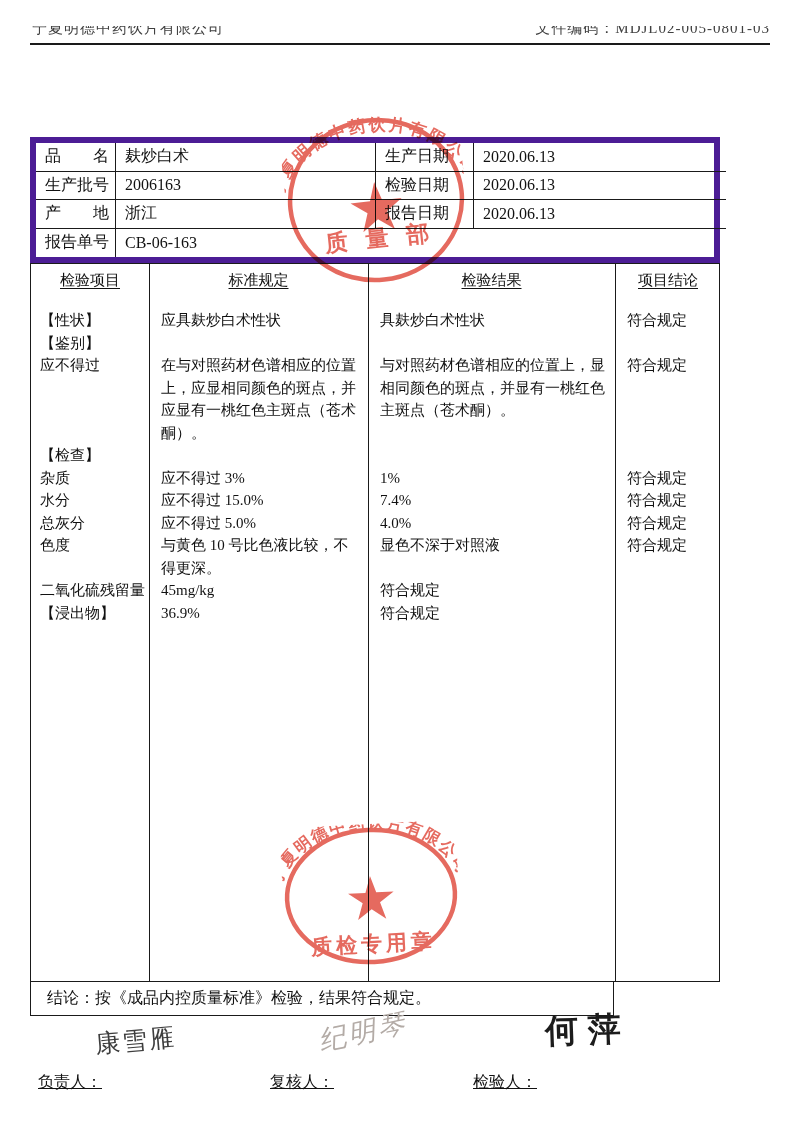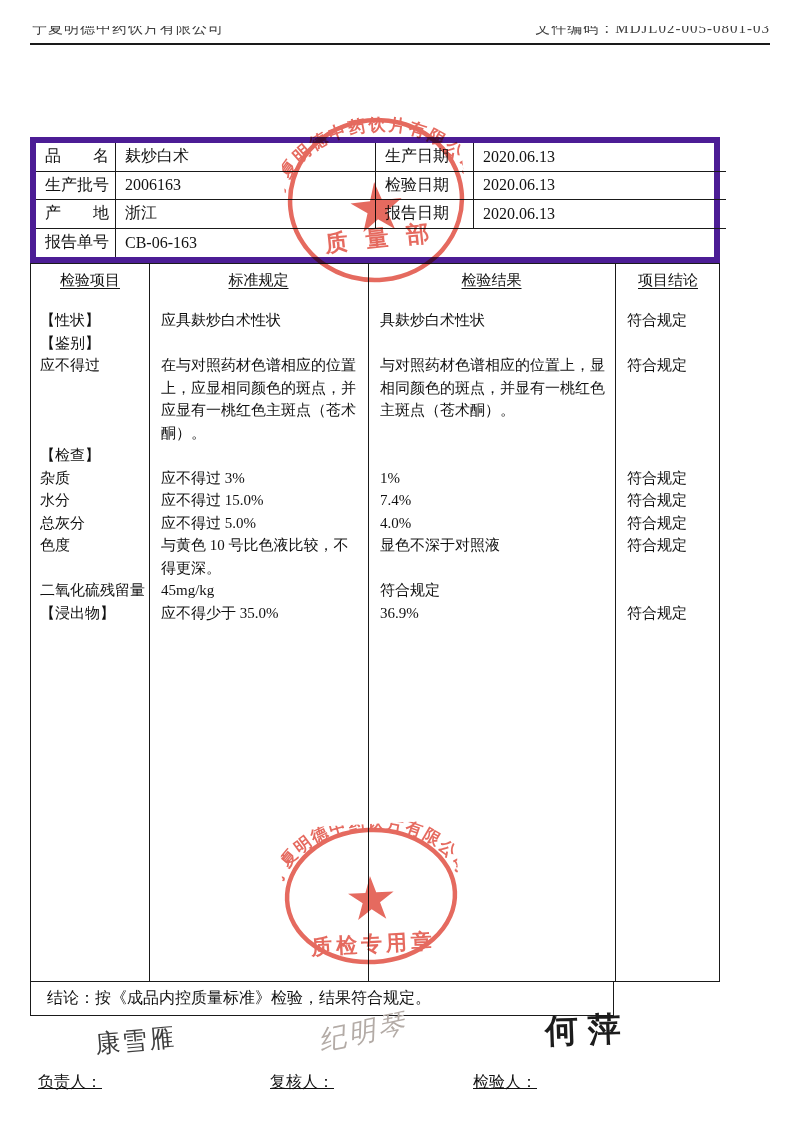--- a/index.html
+++ b/index.html
@@ -151,21 +151,20 @@
       <div class="c3">显色不深于对照液</div>
       <div class="c4">符合规定</div>
     </div>
     <div class="mt-row h1x">
       <div class="c1">二氧化硫残留量</div>
       <div class="c3">45mg/kg</div>
       <div class="c4">符合规定</div>
     </div>
     <div class="mt-row h1x">
       <div class="c1">【浸出物】</div>
-      <div class="c2">应不得少于 35.0%</div>
       <div class="c3">36.9%</div>
       <div class="c4">符合规定</div>
     </div>
   </div>
 
   <div class="conclusion">
     <span>结论：按《成品内控质量标准》检验，结果符合规定。</span>
   </div>
 
   <div class="sig-label sig-lead-l">负责人：</div>

